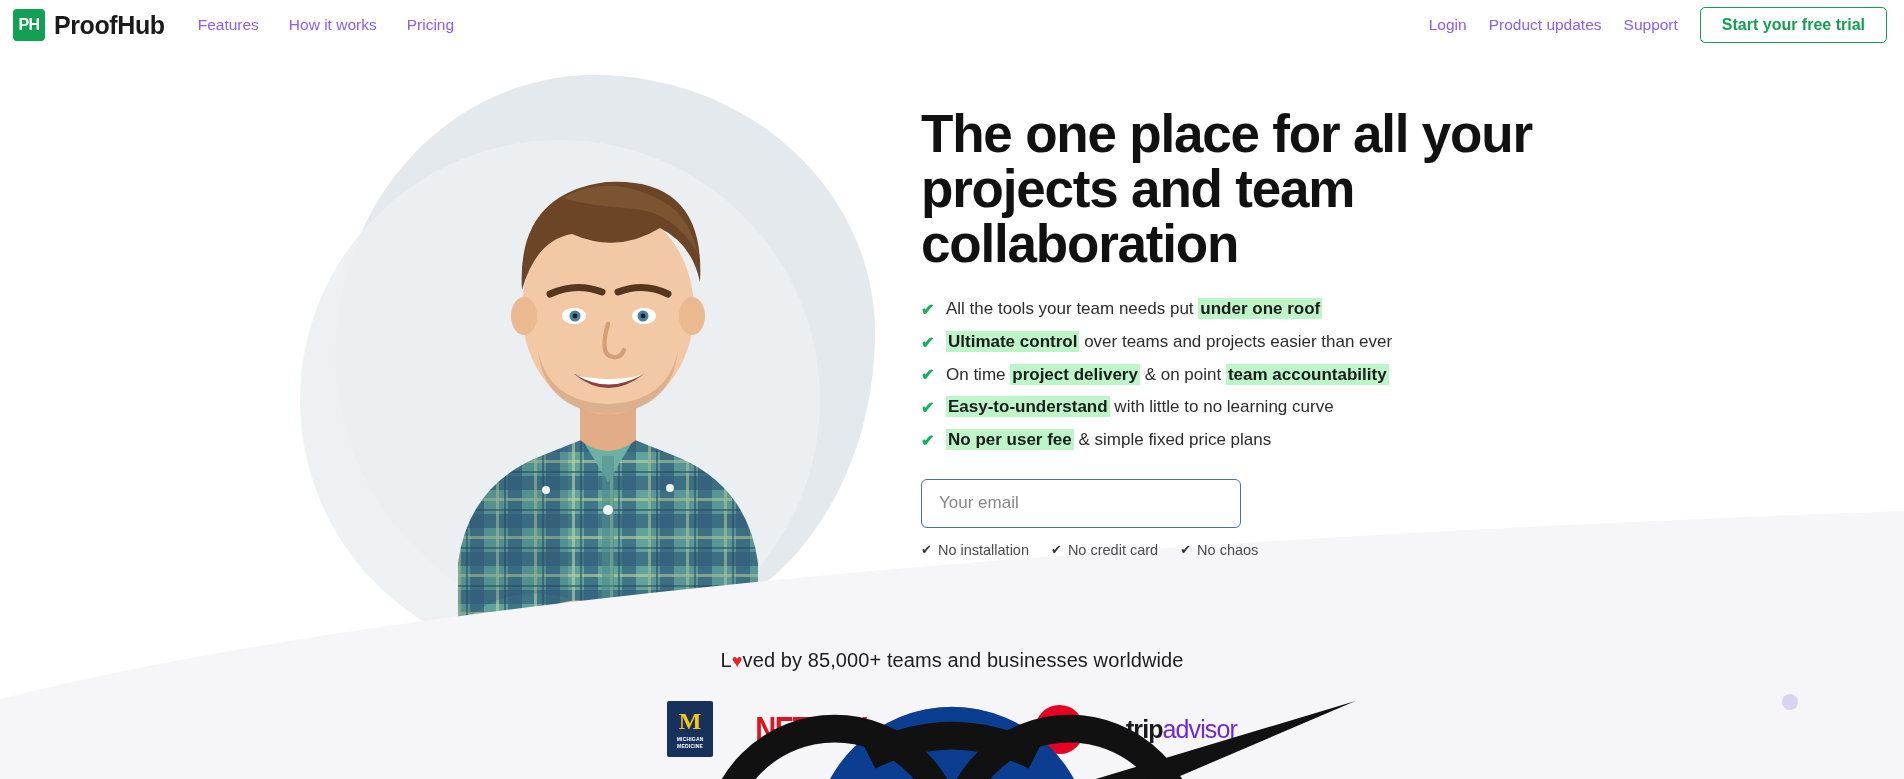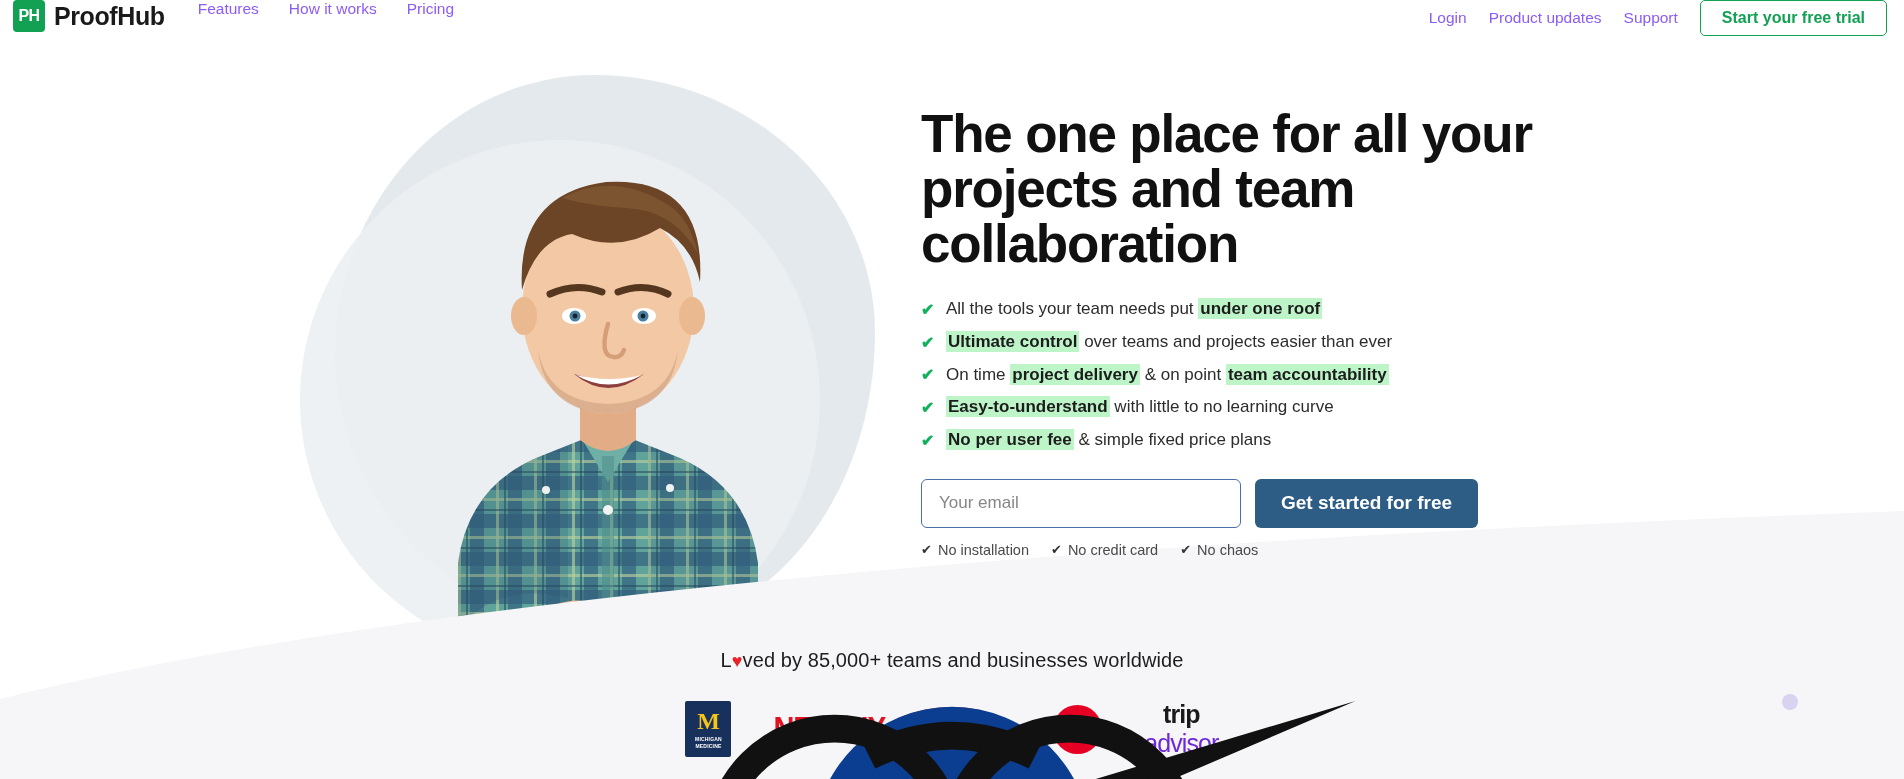--- a/index.html
+++ b/index.html
@@ -9,21 +9,21 @@
     overflow: hidden;
     background: #ffffff;
     font-family: "Liberation Sans", sans-serif;
     -webkit-font-smoothing: antialiased;
   }
   .page { position: relative; width: 1904px; height: 779px; background: #fff; overflow: hidden; }
 
   
   .header {
     position: absolute; top: 0; left: 0; width: 1904px; height: 50px;
-    display: flex; align-items: flex-start; z-index: 40; background: transparent;
+    display: flex; align-items: center; z-index: 40; background: transparent;
   }
   .brand { display: flex; align-items: center; margin-left: 13px; }
   .brand-mark {
     width: 32px; height: 32px; background: #12a152; border-radius: 4px;
     display: flex; align-items: center; justify-content: center;
     color: #fff; font-size: 16px; font-weight: bold; letter-spacing: -0.5px;
   }
   .brand-name {
     margin-left: 9px; font-size: 25px; font-weight: bold; color: #1a1a1a;
     letter-spacing: -0.4px;
@@ -130,21 +130,21 @@
   .michigan {
     width: 46px; height: 56px; background: #18305c; border-radius: 2px;
     display: flex; flex-direction: column; align-items: center; justify-content: center;
   }
   .michigan .m-letter { color: #f5c518; font-size: 24px; font-weight: bold; line-height: 1; font-family: "Liberation Serif", serif; }
   .michigan .m-text { color: #fff; font-size: 5px; font-weight: bold; line-height: 1.25; text-align: center; margin-top: 3px; letter-spacing: .2px; }
   .netflix { color: #e21221; font-size: 29px; font-weight: bold; letter-spacing: -1.3px; transform: scaleY(1.18); font-family: "Liberation Sans", sans-serif; }
   .nike svg { display:block; }
   .pinterest { width: 49px; height: 49px; border-radius: 50%; background: #e60023; display: flex; align-items: center; justify-content: center; }
   .pinterest span { color: #fff; font-size: 31px; font-weight: bold; font-family: "Liberation Serif", serif; line-height: 1; }
-  .tripadvisor { display: flex; align-items: center; font-size: 25px; font-weight: bold; letter-spacing: -0.9px; flex-direction: column; }
+  .tripadvisor { display: flex; align-items: center; font-size: 25px; font-weight: bold; letter-spacing: -0.9px; }
   .tripadvisor .ta-trip { color: #1a1a1a; }
   .tripadvisor .ta-adv { color: #6d28d9; font-weight: normal; }
 </style>
 </head>
 <body>
 
 <div class="page">
 
   <div class="blob blob-a"></div>
   <div class="blob blob-b"></div>
@@ -261,21 +261,20 @@
         <span><span class="hl">Easy-to-understand</span><span> with little to no learning curve</span></span>
       </div>
       <div class="bullet">
         <span class="tick">✔</span>
         <span><span class="hl">No per user fee</span><span> &amp; simple fixed price plans</span></span>
       </div>
     </div>
 
     <div class="form-row">
       <input class="email-input" type="text" placeholder="Your email" style="">
-      <button class="cta-btn">Get started for free</button>
     </div>
 
     <div class="assurances">
       <span class="assurance">
           <span class="a-tick">✔</span>
           <span>No installation</span>
         </span>
       <span class="assurance">
           <span class="a-tick">✔</span>
           <span>No credit card</span>

